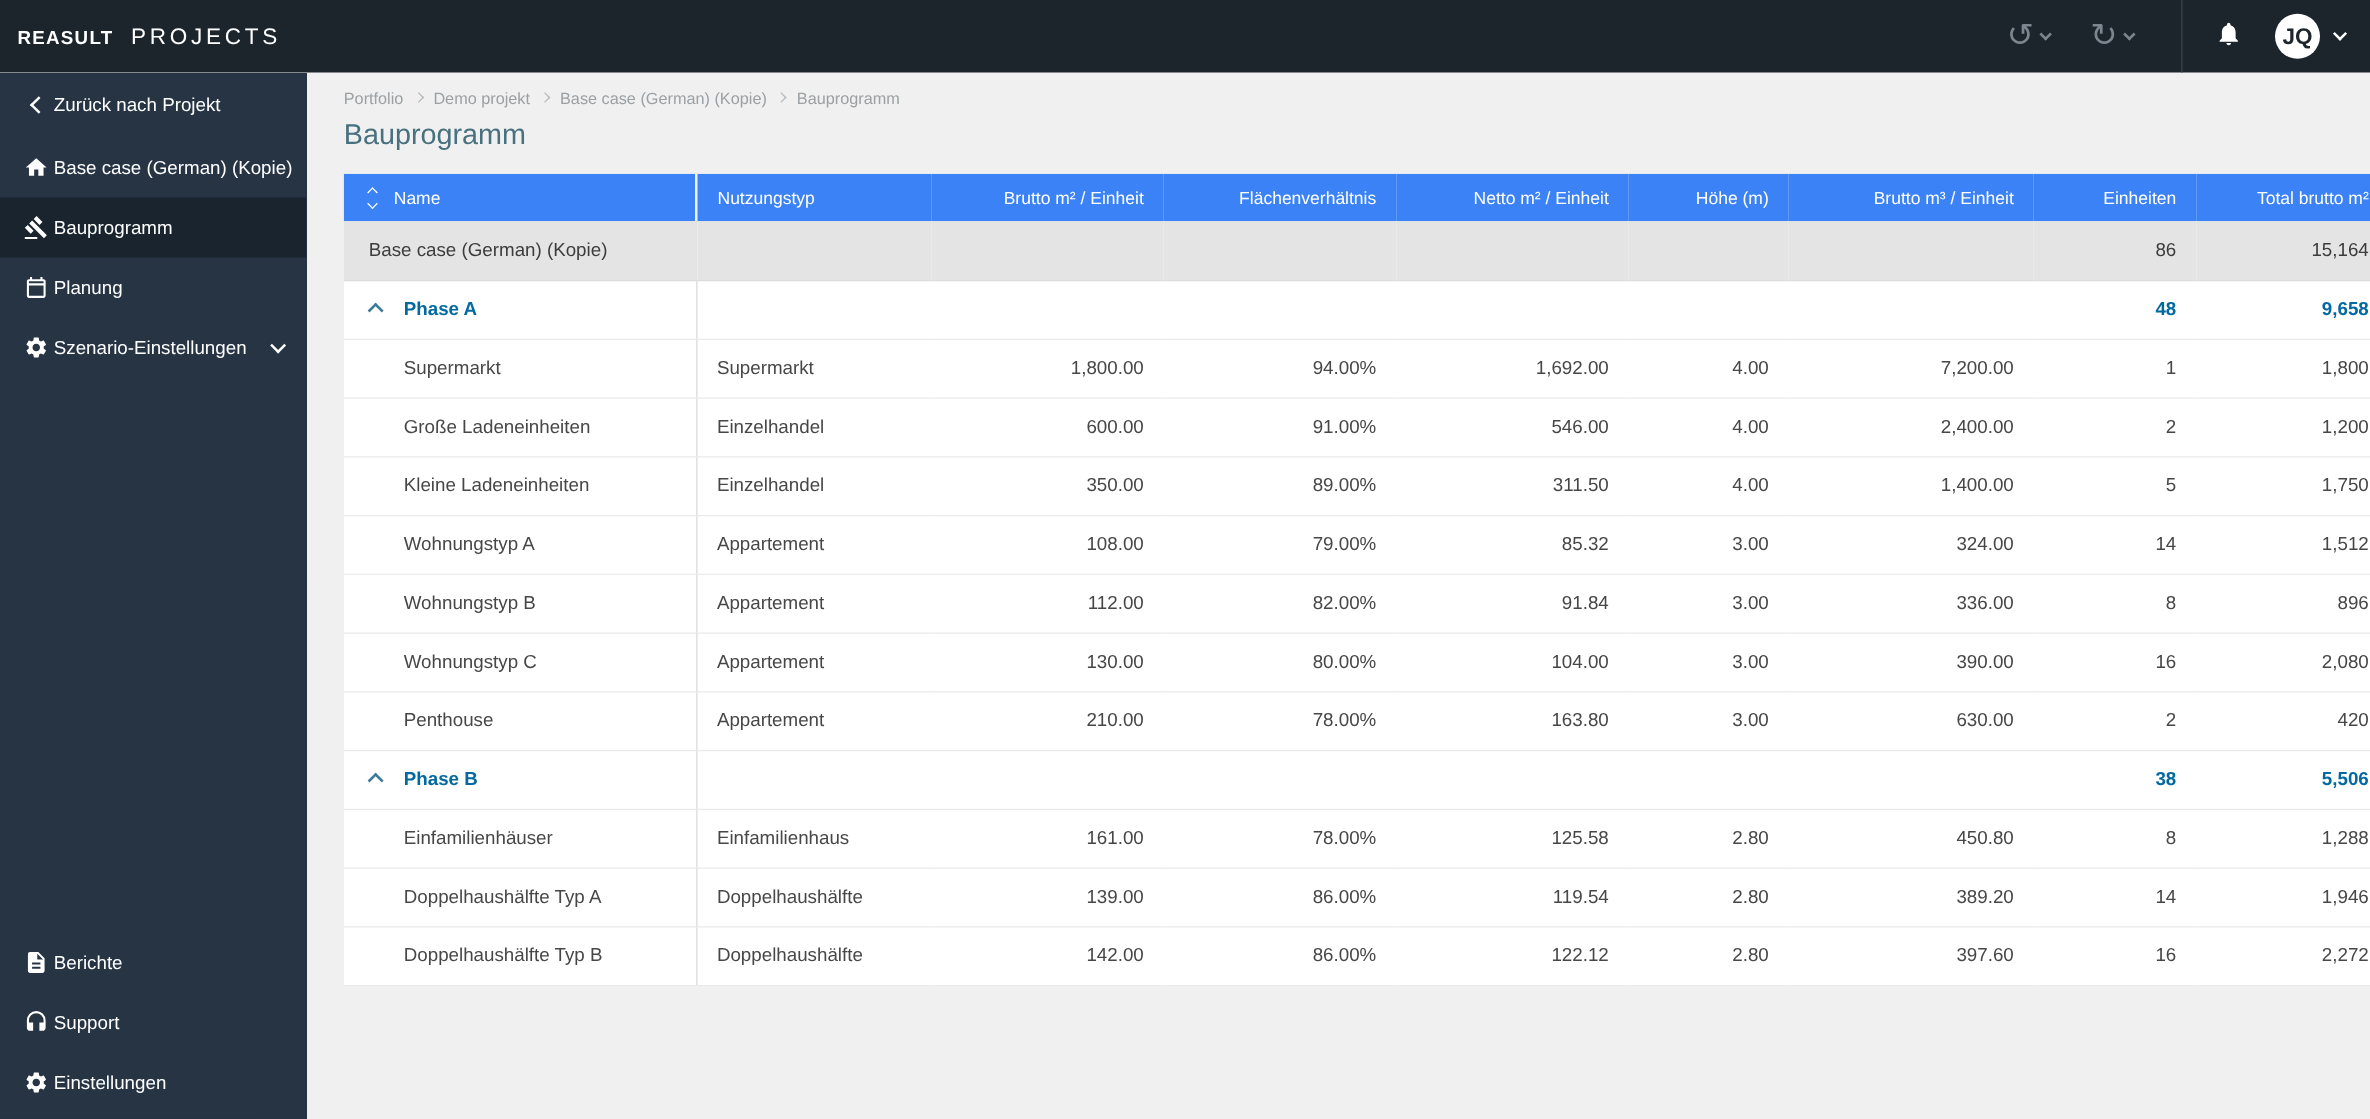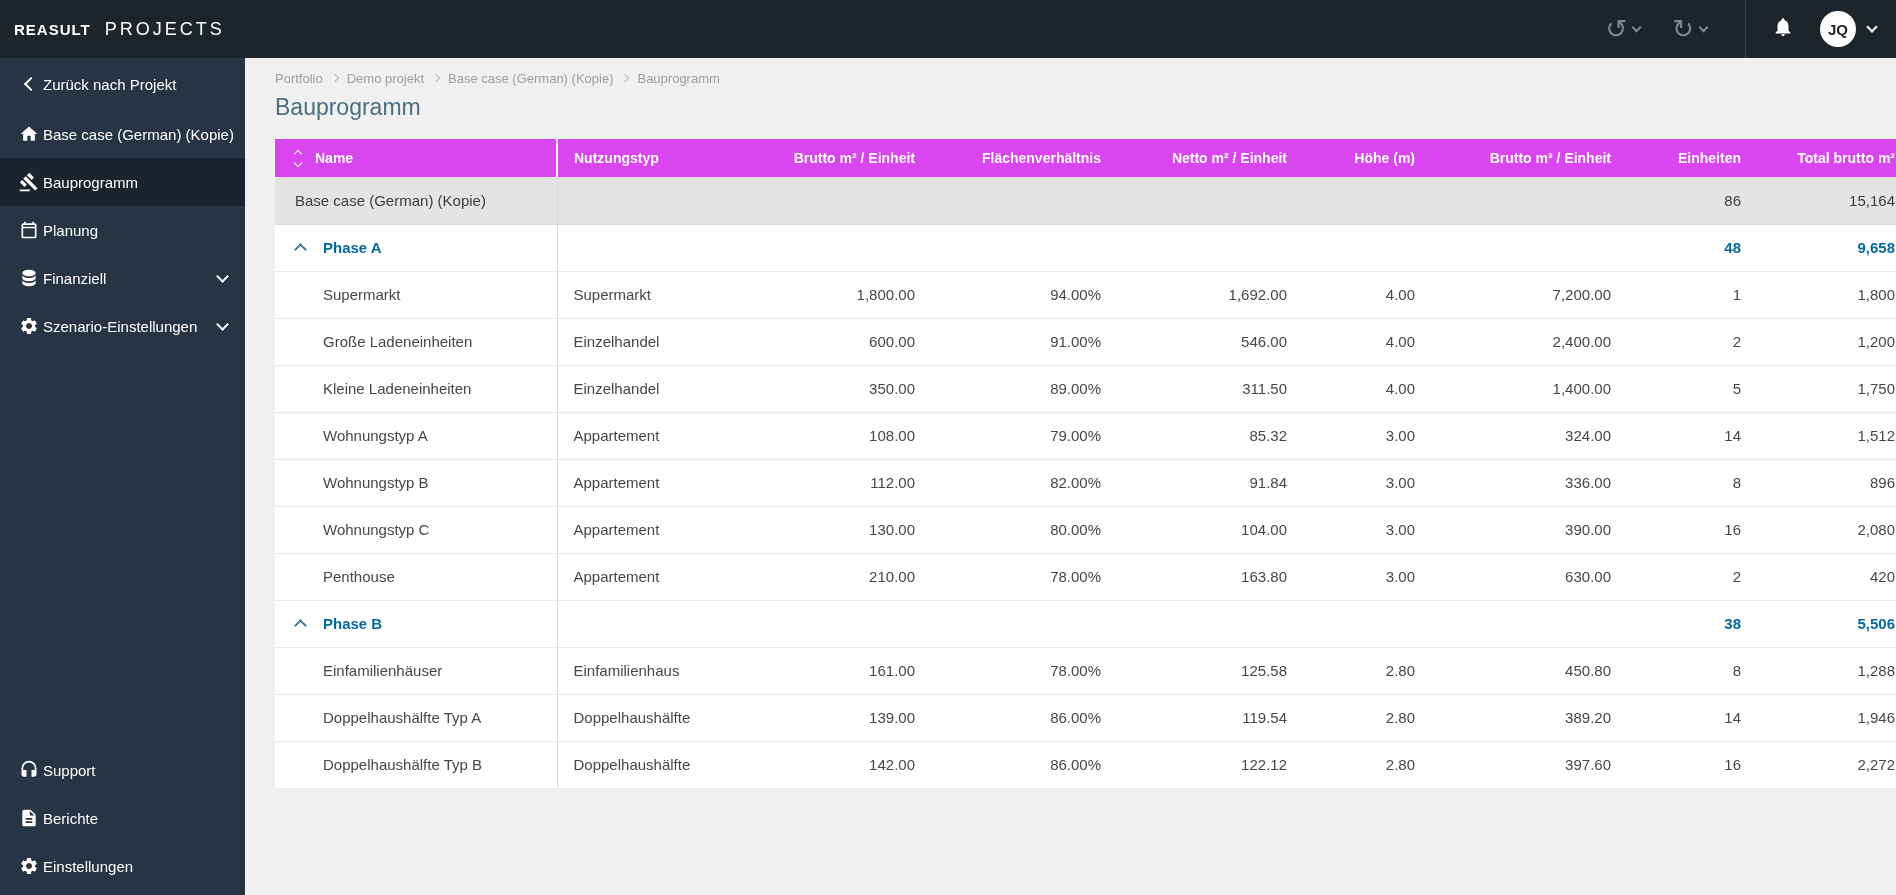--- a/index.html
+++ b/index.html
@@ -29,21 +29,21 @@
     width:7px; height:7px; border-right:2px solid #7d868e; border-bottom:2px solid #7d868e;
     transform:rotate(45deg); margin-top:-4px;
   }
   .tb-divider { width:1px; height:58px; background:#3a444d; margin:0 18px 0 22px; }
   .bell-btn { margin:0 26px 0 8px; cursor:pointer; display:flex; align-items:center; }
   .bell-btn svg { width:22px; height:22px; fill:#fff; }
   .avatar-group { display:flex; align-items:center; gap:12px; cursor:pointer; }
   .avatar {
     width:36px; height:36px; border-radius:50%; background:#fff; color:#1c242c;
     display:flex; align-items:center; justify-content:center;
-    font-size:15px; font-weight:700;
+    font-size:18px; font-weight:700;
   }
   .avatar-chev {
     width:8px; height:8px; border-right:2px solid #fff; border-bottom:2px solid #fff;
     transform:rotate(45deg); margin-top:-4px;
   }
 
   
   .sidebar {
     position:fixed; left:0; top:58px; bottom:0; width:245px;
     background:#263444; color:#fff; display:flex; flex-direction:column; z-index:4;
@@ -73,21 +73,21 @@
   .crumb-sep {
     width:6px; height:6px; border-right:1.5px solid #b3b8bc; border-top:1.5px solid #b3b8bc;
     transform:rotate(45deg);
   }
   .page-title { font-size:23px; font-weight:400; color:#48707f; margin:8px 0 18px 0; }
 
   
   .table-wrap { width:1621px; overflow:hidden; }
   table { width:1636px; table-layout:fixed; border-collapse:collapse; background:#fff; }
   thead th {
-    background:#d946ef; color:#fff; font-size:14px; font-weight:700;
+    background:#3b82f6; color:#fff; font-size:14px; font-weight:400;
     height:38px; padding:0 16px; text-align:left; white-space:nowrap;
   }
   thead th:first-child { border-right:2px solid #eef2f2; padding-left:20px; }
   tbody td {
     height:47px; padding:0 16px; font-size:15px; color:#474747;
     border-bottom:1px solid #eaeaea; background:#fff; white-space:nowrap; overflow:hidden;
   }
   tbody td:first-child { border-right:1px solid #d9d9d9; }
   thead th:nth-child(n+3), tbody td:nth-child(n+3) { text-align:right; }
   td.cell-name { padding-left:20px; }
@@ -169,53 +169,44 @@
       <span class="icn">
         <svg viewBox="0 0 24 24">
             <path d="M19 4h-1V2h-2v2H8V2H6v2H5c-1.1 0-2 .9-2 2v14c0 1.1.9 2 2 2h14c1.1 0 2-.9 2-2V6c0-1.1-.9-2-2-2zm0 16H5V10h14v10zM5 8V6h14v2H5z"></path>
           </svg>
       </span>
       <span>Planung</span>
     </div>
     <div class="side-item">
       <span class="icn">
         <svg viewBox="0 0 24 24">
-            <path d="M12 2C7.58 2 4 3.79 4 6s3.58 4 8 4 8-1.79 8-4-3.58-4-8-4zM4 8v4c0 2.21 3.58 4 8 4s8-1.79 8-4V8c0 2.21-3.58 4-8 4s-8-1.79-8-4zm0 6v4c0 2.21 3.58 4 8 4s8-1.79 8-4v-4c0 2.21-3.58 4-8 4s-8-1.79-8-4z"></path>
-          </svg>
-      </span>
-      <span>Finanziell</span>
-      <span class="expand-chev"></span>
-    </div>
-    <div class="side-item">
-      <span class="icn">
-        <svg viewBox="0 0 24 24">
             <path d="M19.14 12.94c.04-.3.06-.61.06-.94 0-.32-.02-.64-.07-.94l2.03-1.58c.18-.14.23-.41.12-.61l-1.92-3.32c-.12-.22-.37-.29-.59-.22l-2.39.96c-.5-.38-1.03-.7-1.62-.94l-.36-2.54c-.04-.24-.24-.41-.48-.41h-3.84c-.24 0-.43.17-.47.41l-.36 2.54c-.59.24-1.13.57-1.62.94l-2.39-.96c-.22-.08-.47 0-.59.22L2.74 8.87c-.12.21-.08.47.12.61l2.03 1.58c-.05.3-.09.63-.09.94s.02.64.07.94l-2.03 1.58c-.18.14-.23.41-.12.61l1.92 3.32c.12.22.37.29.59.22l2.39-.96c.5.38 1.03.7 1.62.94l.36 2.54c.05.24.24.41.48.41h3.84c.24 0 .44-.17.47-.41l.36-2.54c.59-.24 1.13-.56 1.62-.94l2.39.96c.22.08.47 0 .59-.22l1.92-3.32c.12-.22.07-.47-.12-.61l-2.01-1.58zM12 15.6c-1.98 0-3.6-1.62-3.6-3.6s1.62-3.6 3.6-3.6 3.6 1.62 3.6 3.6-1.62 3.6-3.6 3.6z"></path>
           </svg>
       </span>
       <span>Szenario-Einstellungen</span>
       <span class="expand-chev"></span>
     </div>
   </nav>
 
   <div class="sidebar-bottom">
     <div class="side-item">
       <span class="icn">
         <svg viewBox="0 0 24 24">
+            <path d="M14 2H6c-1.1 0-1.99.9-1.99 2L4 20c0 1.1.89 2 1.99 2H18c1.1 0 2-.9 2-2V8l-6-6zm2 16H8v-2h8v2zm0-4H8v-2h8v2zm-3-5V3.5L18.5 9H13z"></path>
+          </svg>
+      </span>
+      <span>Berichte</span>
+    </div>
+    <div class="side-item">
+      <span class="icn">
+        <svg viewBox="0 0 24 24">
             <path d="M12 1a9 9 0 0 0-9 9v7c0 1.66 1.34 3 3 3h3v-8H5v-2a7 7 0 0 1 14 0v2h-4v8h3c1.66 0 3-1.34 3-3v-7a9 9 0 0 0-9-9z"></path>
           </svg>
       </span>
       <span>Support</span>
-    </div>
-    <div class="side-item">
-      <span class="icn">
-        <svg viewBox="0 0 24 24">
-            <path d="M14 2H6c-1.1 0-1.99.9-1.99 2L4 20c0 1.1.89 2 1.99 2H18c1.1 0 2-.9 2-2V8l-6-6zm2 16H8v-2h8v2zm0-4H8v-2h8v2zm-3-5V3.5L18.5 9H13z"></path>
-          </svg>
-      </span>
-      <span>Berichte</span>
     </div>
     <div class="side-item">
       <span class="icn">
         <svg viewBox="0 0 24 24">
             <path d="M19.14 12.94c.04-.3.06-.61.06-.94 0-.32-.02-.64-.07-.94l2.03-1.58c.18-.14.23-.41.12-.61l-1.92-3.32c-.12-.22-.37-.29-.59-.22l-2.39.96c-.5-.38-1.03-.7-1.62-.94l-.36-2.54c-.04-.24-.24-.41-.48-.41h-3.84c-.24 0-.43.17-.47.41l-.36 2.54c-.59.24-1.13.57-1.62.94l-2.39-.96c-.22-.08-.47 0-.59.22L2.74 8.87c-.12.21-.08.47.12.61l2.03 1.58c-.05.3-.09.63-.09.94s.02.64.07.94l-2.03 1.58c-.18.14-.23.41-.12.61l1.92 3.32c.12.22.37.29.59.22l2.39-.96c.5.38 1.03.7 1.62.94l.36 2.54c.05.24.24.41.48.41h3.84c.24 0 .44-.17.47-.41l.36-2.54c.59-.24 1.13-.56 1.62-.94l2.39.96c.22.08.47 0 .59-.22l1.92-3.32c.12-.22.07-.47-.12-.61l-2.01-1.58zM12 15.6c-1.98 0-3.6-1.62-3.6-3.6s1.62-3.6 3.6-3.6 3.6 1.62 3.6 3.6-1.62 3.6-3.6 3.6z"></path>
           </svg>
       </span>
       <span>Einstellungen</span>
     </div>
   </div>

